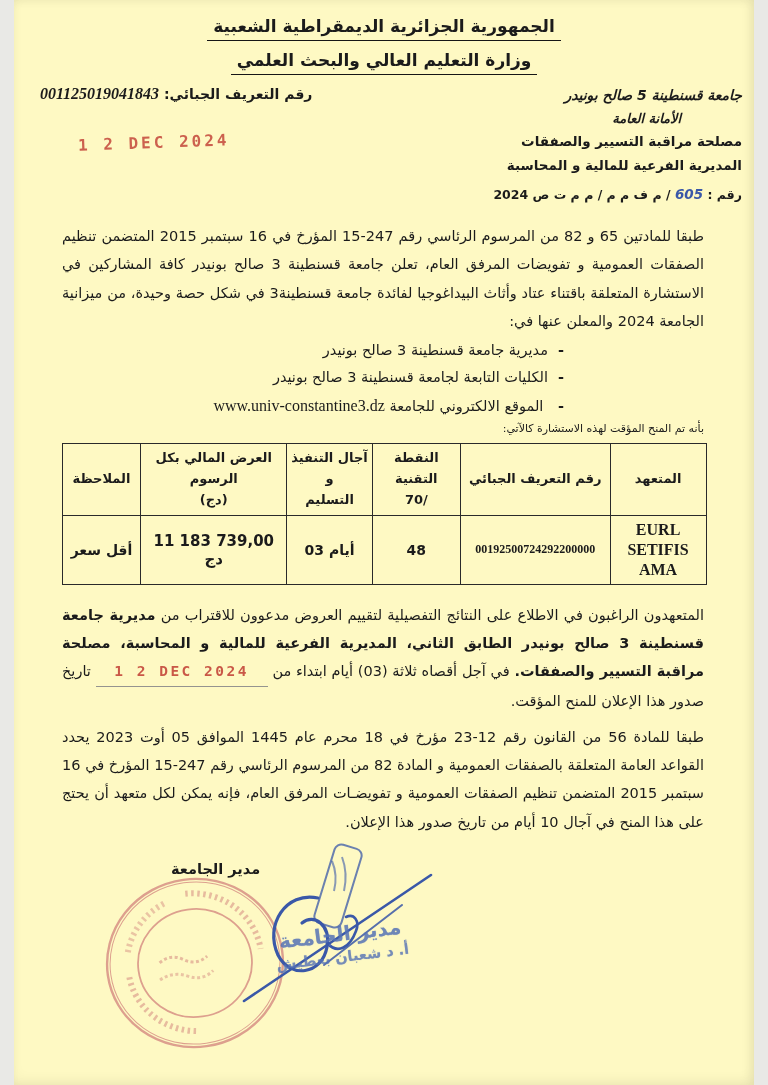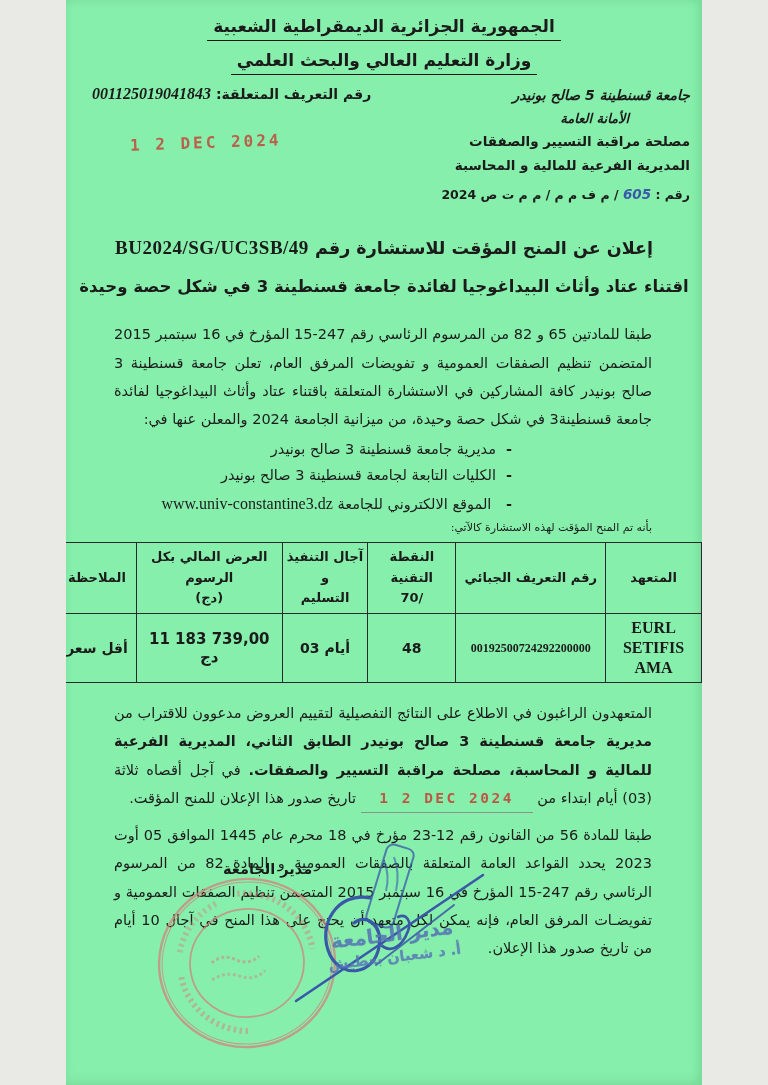--- a/index.html
+++ b/index.html
@@ -1,18 +1,18 @@
 <!DOCTYPE html>
 <html lang="ar"><head>
 <meta charset="utf-8">
 <style>
   html,body{margin:0;padding:0;background:#e9e9e6;}
   .page{
-    width:636px;height:1085px;position:relative;margin:0 auto;
-    background:#86efac;color:#1b1b1b;direction:rtl;overflow:hidden;
+    width:740px;height:1085px;position:relative;margin:0 auto;
+    background:#fef9c3;color:#1b1b1b;direction:rtl;overflow:hidden;
     font-family:"DejaVu Sans",sans-serif;
     box-shadow:inset -5px 0 10px rgba(0,0,0,.06), inset 0 -6px 12px rgba(0,0,0,.04), inset 0 4px 8px rgba(0,0,0,.02);
   }
   .center-head{text-align:center;padding-top:16px;}
   .center-head .line{display:inline-block;font-weight:bold;font-size:17px;
     border-bottom:1.6px solid #161616;padding:0 6px 4px 6px;}
   .center-head .l2{margin-top:9px;font-size:16.5px;}
   .head-row{display:flex;justify-content:space-between;margin-top:8px;padding:0 12px 0 26px;}
   .org{text-align:right;font-weight:bold;font-size:13.5px;line-height:1.75;}
   .org .univ{font-size:14px;font-style:italic;}
@@ -77,34 +77,27 @@
       <div>مصلحة مراقبة التسيير والصفقات</div>
       <div>المديرية الفرعية للمالية و المحاسبة</div>
       <div class="ref">
         <span>رقم :</span>
         <span class="hand">605</span>
         <span>/ م ف م م / م م ت ص 2024</span>
       </div>
     </div>
     <div class="taxcol">
       <div class="taxline">
-        <span>رقم التعريف المتعلقة:</span>
+        <span>رقم التعريف الجبائي:</span>
         <span class="num ltr">001125019041843</span>
       </div>
       <span class="stamp-date">1 2 DEC 2024</span>
     </div>
   </div>
 
-  <div class="title">
-    <div>
-      <span>إعلان عن المنح المؤقت للاستشارة رقم</span>
-      <span class="serif ltr">BU2024/SG/UC3SB/49</span>
-    </div>
-    <div class="sub">اقتناء عتاد وأثاث البيداغوجيا لفائدة جامعة قسنطينة 3 في شكل حصة وحيدة</div>
-  </div>
 
   <p class="para">طبقا للمادتين 65 و 82 من المرسوم الرئاسي رقم 247-15 المؤرخ في 16 سبتمبر 2015 المتضمن تنظيم الصفقات العمومية و تفويضات المرفق العام، تعلن  جامعة قسنطينة 3 صالح بونيدر كافة المشاركين في الاستشارة المتعلقة باقتناء عتاد وأثاث البيداغوجيا لفائدة جامعة قسنطينة3  في  شكل حصة وحيدة،  من ميزانية الجامعة 2024 والمعلن عنها في:</p>
 
   <div class="bullets">
     <div class="bullet">مديرية جامعة قسنطينة 3 صالح بونيدر</div>
     <div class="bullet">الكليات التابعة لجامعة قسنطينة 3 صالح بونيدر</div>
     <div class="bullet">
       <span>الموقع الالكتروني للجامعة</span>
       <span class="url">www.univ-constantine3.dz</span>
     </div>

